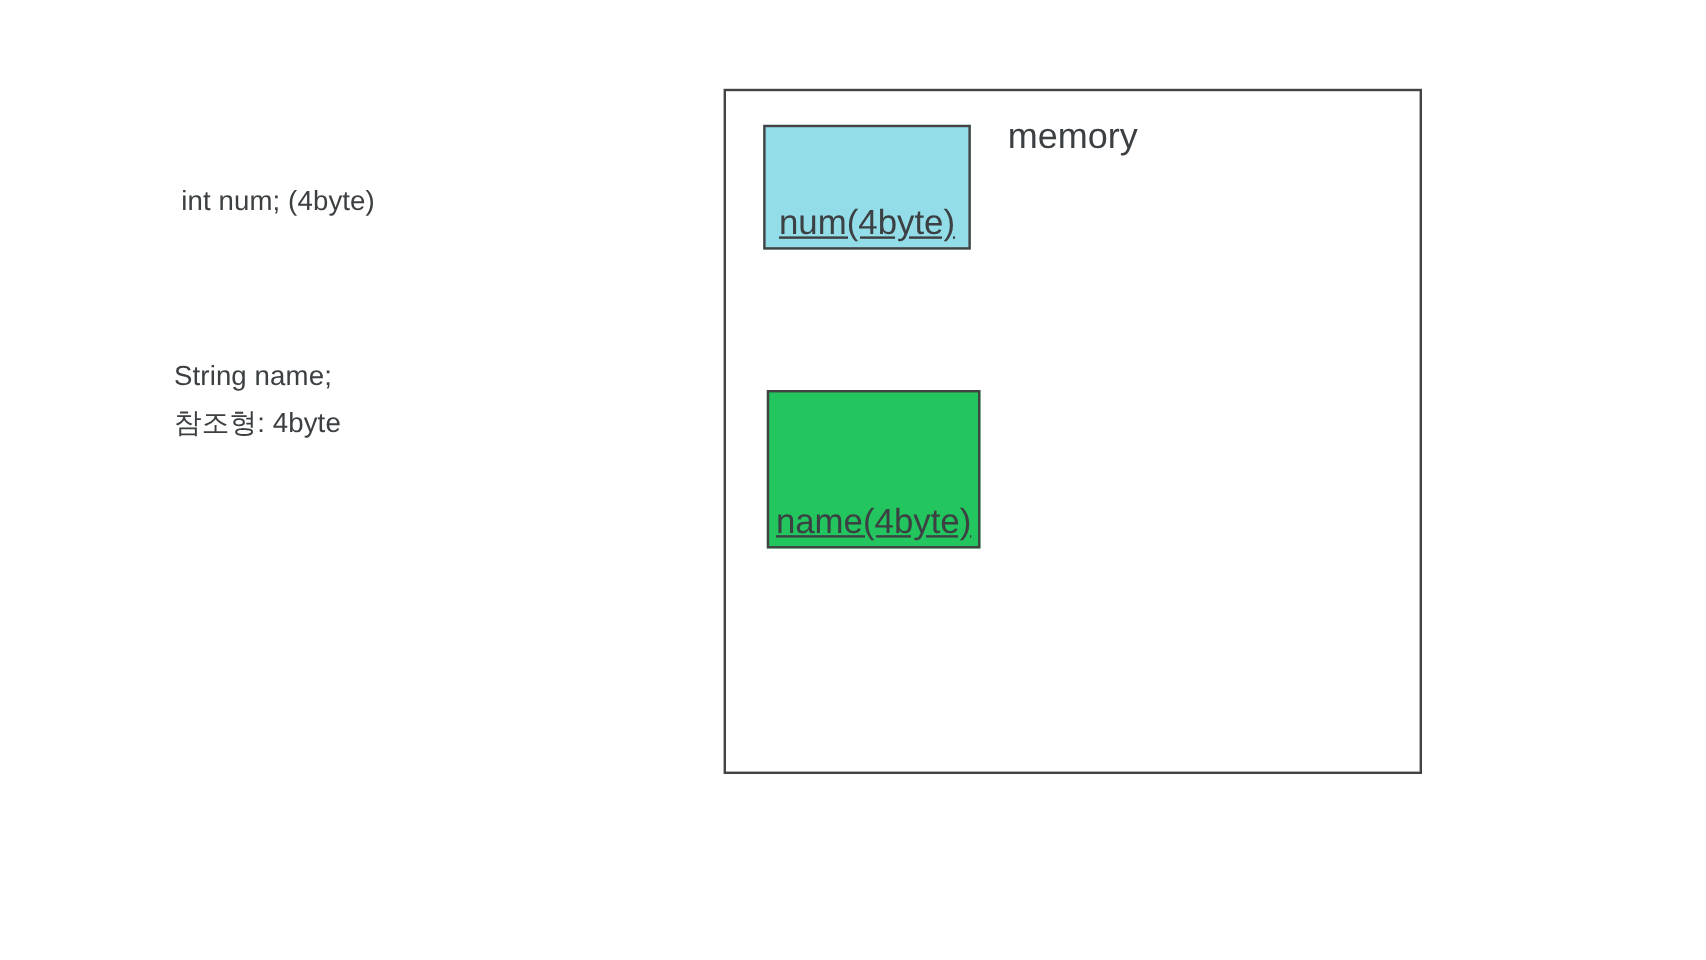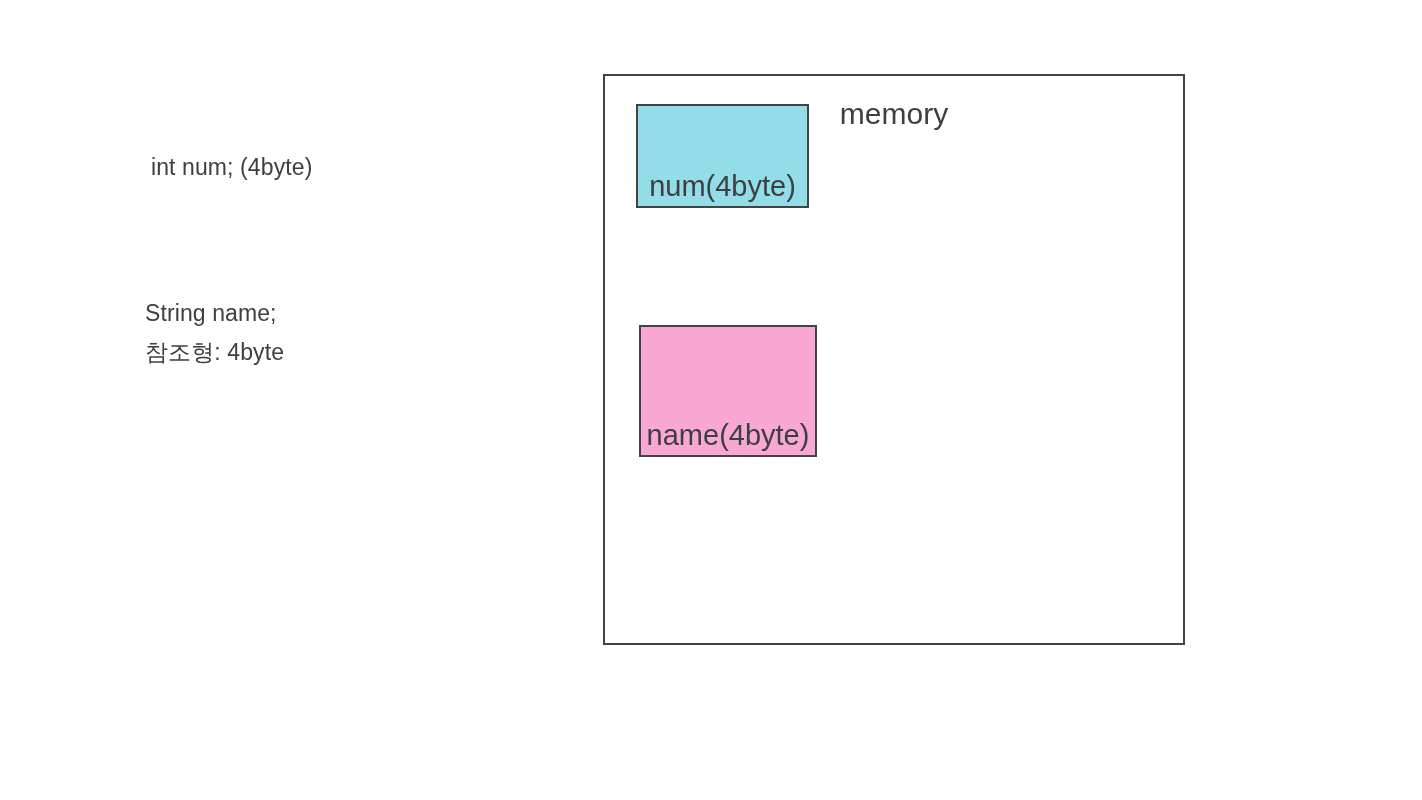--- a/index.html
+++ b/index.html
@@ -74,35 +74,36 @@
     position: absolute;
     left: 0;
     bottom: 3px;
     width: 100%;
     text-align: center;
     font-size: 29px;
     line-height: 33px;
     color: #3c4043;
     white-space: nowrap;
     overflow: visible;
+    text-decoration: underline;
   }
 
   #slot-num {
     left: 636px;
     top: 104px;
     width: 173px;
     height: 104px;
     background: #92dde8;
   }
   #slot-name {
     left: 639px;
     top: 325px;
     width: 178px;
     height: 132px;
-    background: #f9a8d4;
+    background: #22c55e;
   }
 </style>
 </head>
 <body>
 
 <div class="canvas">
 
   <div class="annotation" id="annotation-int">int num; (4byte)</div>
 
   <div class="annotation" id="annotation-string">String name;

